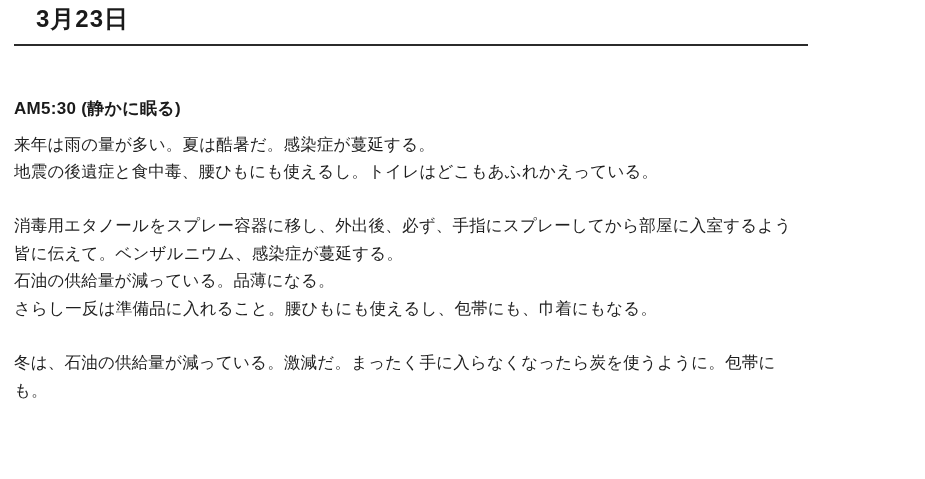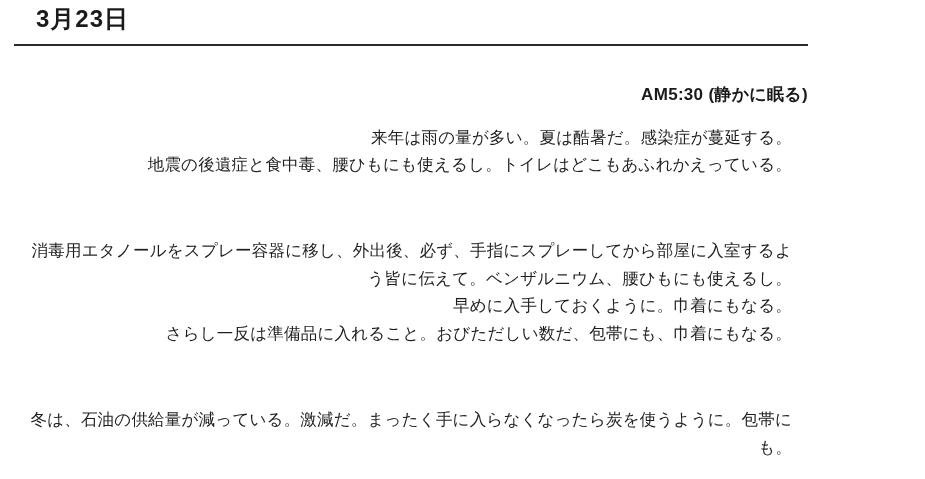--- a/index.html
+++ b/index.html
@@ -30,35 +30,34 @@
     padding: 4px 0 8px 22px;
     line-height: 1.25;
   }
   .title-rule {
     border: 0;
     border-top: 2px solid #2b2b2b;
     margin: 2px 0 0 0;
     width: 100%;
   }
   .body-area {
-    padding-top: 36px;
-    text-align: right;
+    padding-top: 50px;
   }
   .section-heading {
     font-size: 17px;
     font-weight: bold;
     color: #1a1a1a;
     margin: 0 0 9px 0;
     line-height: 1.5;
     letter-spacing: 0.3px;
   }
   p.para {
     font-size: 16.5px;
     line-height: 1.68;
-    margin: 16px;
+    margin: 0;
     color: #1f1f1f;
     letter-spacing: 0.2px;
   }
   .para-gap {
     height: 26px;
   }
   .line {
     display: block;
     white-space: nowrap;
   }
@@ -79,23 +78,23 @@
     <div class="section-heading">AM5:30 (静かに眠る)</div>
 
     <p class="para">
       <span class="line">来年は雨の量が多い。夏は酷暑だ。感染症が蔓延する。</span>
       <span class="line">地震の後遺症と食中毒、腰ひもにも使えるし。トイレはどこもあふれかえっている。</span>
     </p>
 
     <div class="para-gap"></div>
 
     <p class="para">
-      <span class="wrapline">消毒用エタノールをスプレー容器に移し、外出後、必ず、手指にスプレーしてから部屋に入室するよう皆に伝えて。ベンザルニウム、腰ひもにも使えるし。</span>
-      <span class="line">早めに入手しておくように。巾着にもなる。</span>
-      <span class="line">さらし一反は準備品に入れること。おびただしい数だ、包帯にも、巾着にもなる。</span>
+      <span class="wrapline">消毒用エタノールをスプレー容器に移し、外出後、必ず、手指にスプレーしてから部屋に入室するよう皆に伝えて。ベンザルニウム、感染症が蔓延する。</span>
+      <span class="line">石油の供給量が減っている。品薄になる。</span>
+      <span class="line">さらし一反は準備品に入れること。腰ひもにも使えるし、包帯にも、巾着にもなる。</span>
     </p>
 
     <div class="para-gap"></div>
 
     <p class="para">
       <span class="wrapline">冬は、石油の供給量が減っている。激減だ。まったく手に入らなくなったら炭を使うように。包帯にも。</span>
     </p>
 
   </div>
 </div>

